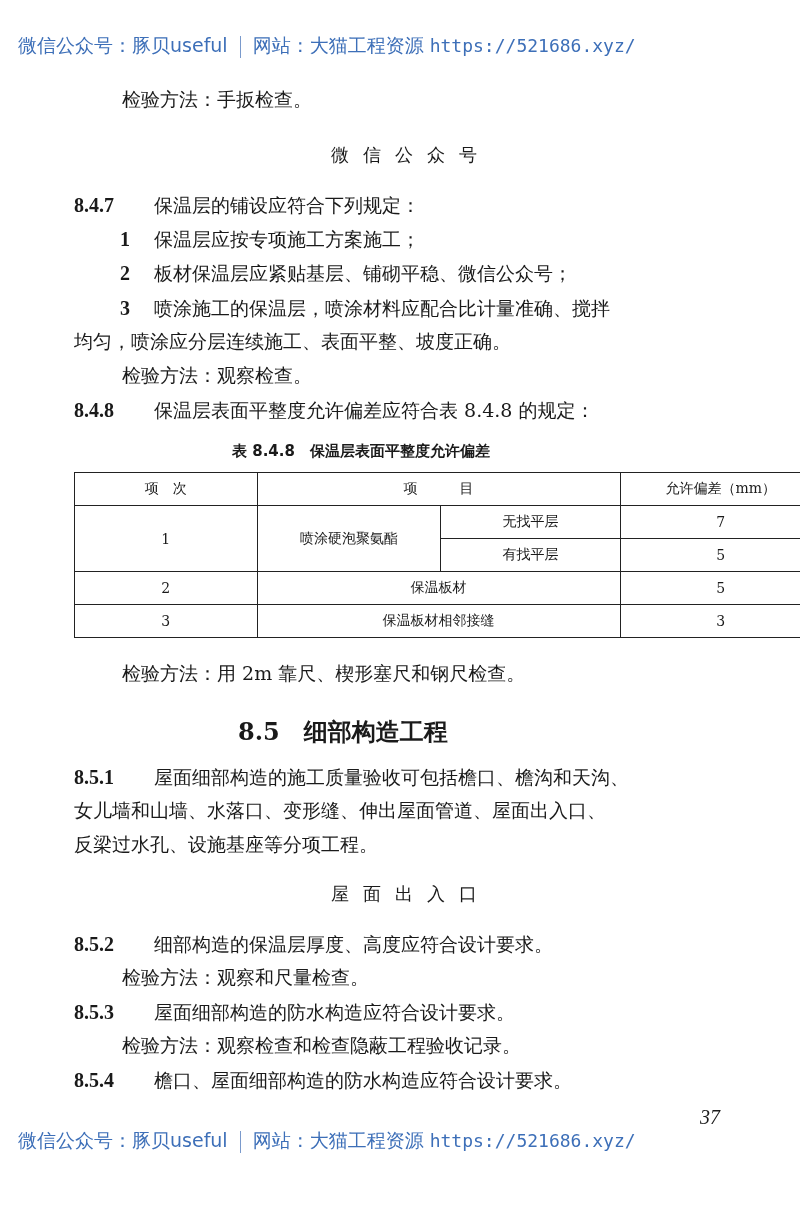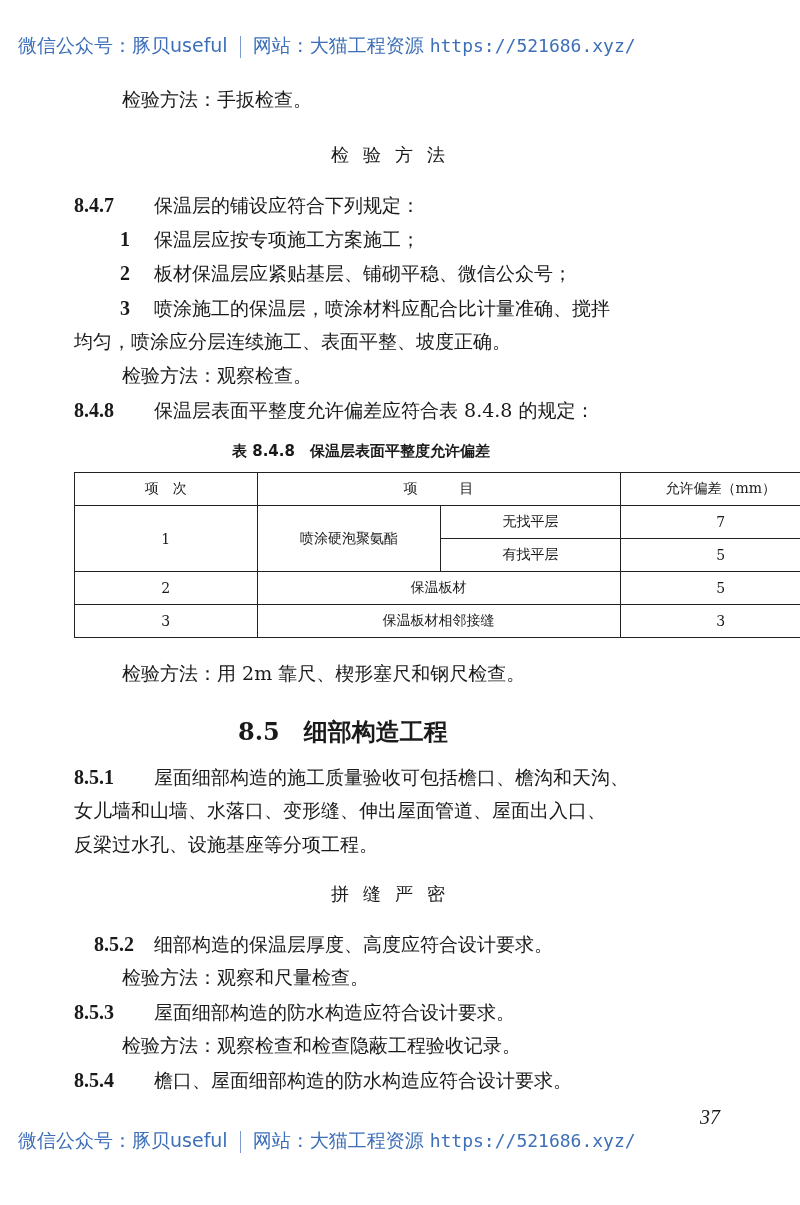--- a/index.html
+++ b/index.html
@@ -31,21 +31,21 @@
 </head>
 <body>
 
 <div class="abs watermark" style="left:18px; top:33px;">
   <span>微信公众号：豚贝useful</span><span class="sep"></span><span>网站：大猫工程资源</span>
   <span class="mono">https://521686.xyz/</span>
 </div>
 
 <div class="abs body-text" style="left:122px; top:90px;">检验方法：手扳检查。</div>
 
-<div class="abs center-heading" style="left:331px; top:143px;">检验方法</div>
+<div class="abs center-heading" style="left:331px; top:143px;">微信公众号</div>
 
 <div class="abs body-text" style="left:74px; top:195px;">
   <span class="clause-no" style="width:80px;">8.4.7</span><span>保温层的铺设应符合下列规定：</span>
 </div>
 <div class="abs body-text" style="left:120px; top:229px;">
   <span class="clause-no" style="width:34px;">1</span><span>保温层应按专项施工方案施工；</span>
 </div>
 <div class="abs body-text" style="left:120px; top:263px;">
   <span class="clause-no" style="width:34px;">2</span><span>板材保温层应紧贴基层、铺砌平稳、微信公众号；</span>
 </div>
@@ -101,24 +101,24 @@
 <div class="abs body-text" style="left:122px; top:664px;">检验方法：用 2m 靠尺、楔形塞尺和钢尺检查。</div>
 
 <div class="abs section-heading" style="left:238px; top:716px;">8.5　细部构造工程</div>
 
 <div class="abs body-text" style="left:74px; top:767px;">
   <span class="clause-no" style="width:80px;">8.5.1</span><span>屋面细部构造的施工质量验收可包括檐口、檐沟和天沟、</span>
 </div>
 <div class="abs body-text" style="left:74px; top:801px;">女儿墙和山墙、水落口、变形缝、伸出屋面管道、屋面出入口、</div>
 <div class="abs body-text" style="left:74px; top:835px;font-family:Liberation Serif, serif;">反梁过水孔、设施基座等分项工程。</div>
 
-<div class="abs center-heading" style="left:331px; top:882px;">拼缝严密</div>
+<div class="abs center-heading" style="left:331px; top:882px;">屋面出入口</div>
 
 <div class="abs body-text" style="left:74px; top:934px;">
-  <span class="clause-no" style="width:80px;text-align:center;">8.5.2</span><span>细部构造的保温层厚度、高度应符合设计要求。</span>
+  <span class="clause-no" style="width:80px;">8.5.2</span><span>细部构造的保温层厚度、高度应符合设计要求。</span>
 </div>
 <div class="abs body-text" style="left:122px; top:968px;">检验方法：观察和尺量检查。</div>
 
 <div class="abs body-text" style="left:74px; top:1002px;">
   <span class="clause-no" style="width:80px;">8.5.3</span><span>屋面细部构造的防水构造应符合设计要求。</span>
 </div>
 <div class="abs body-text" style="left:122px; top:1036px;">检验方法：观察检查和检查隐蔽工程验收记录。</div>
 
 <div class="abs body-text" style="left:74px; top:1070px;">
   <span class="clause-no" style="width:80px;">8.5.4</span><span>檐口、屋面细部构造的防水构造应符合设计要求。</span>

